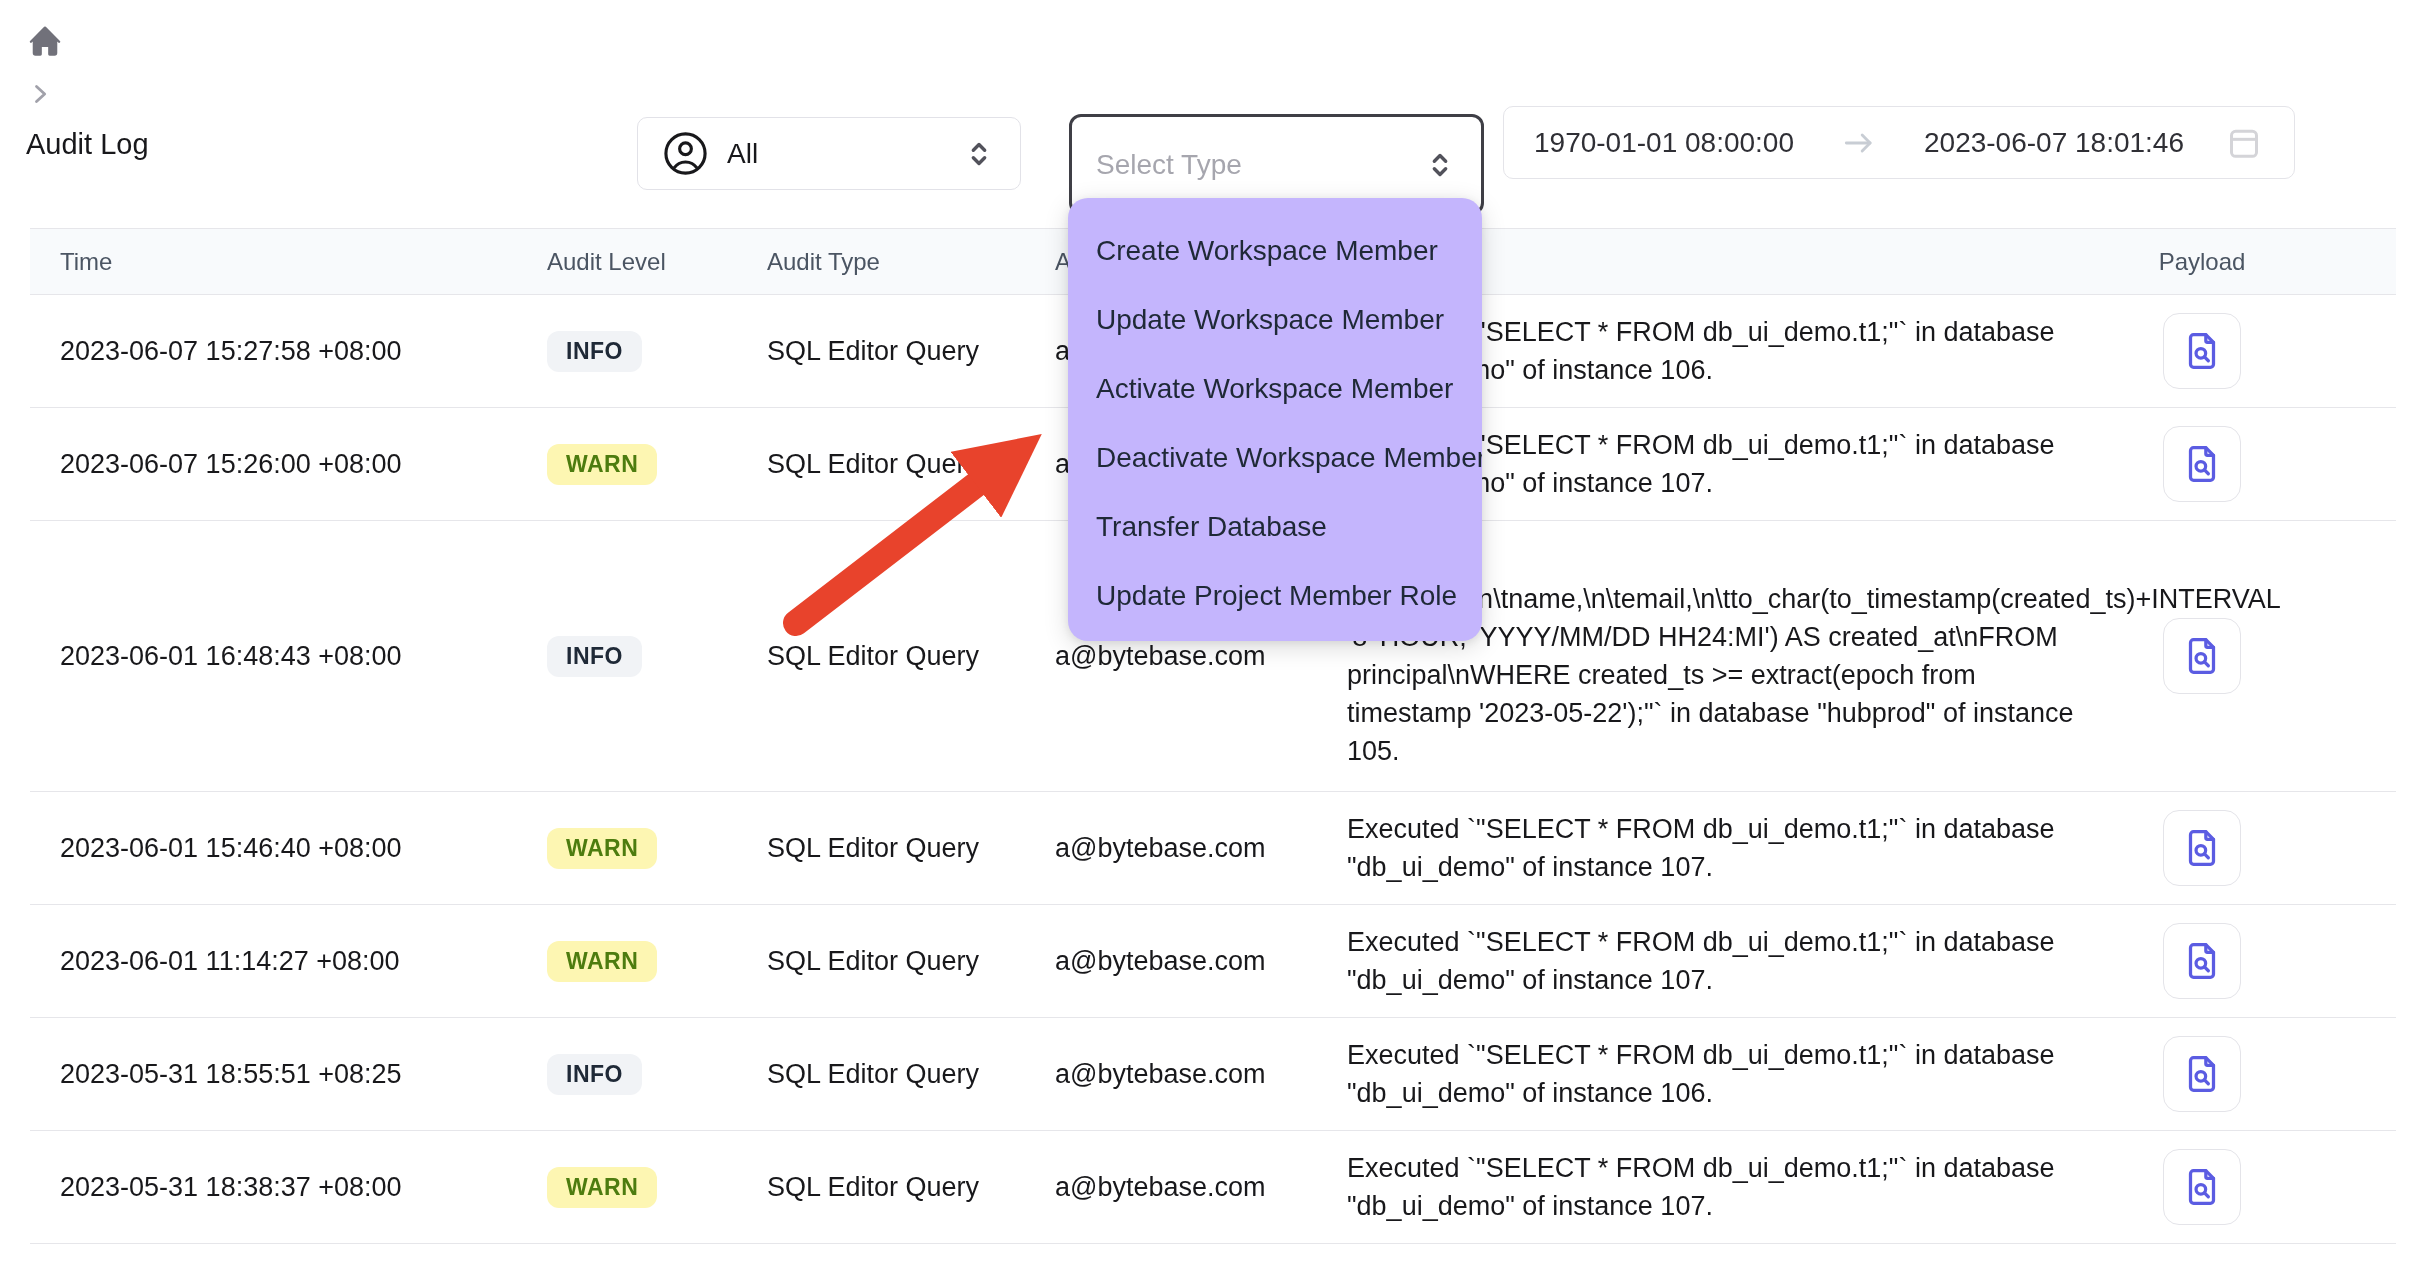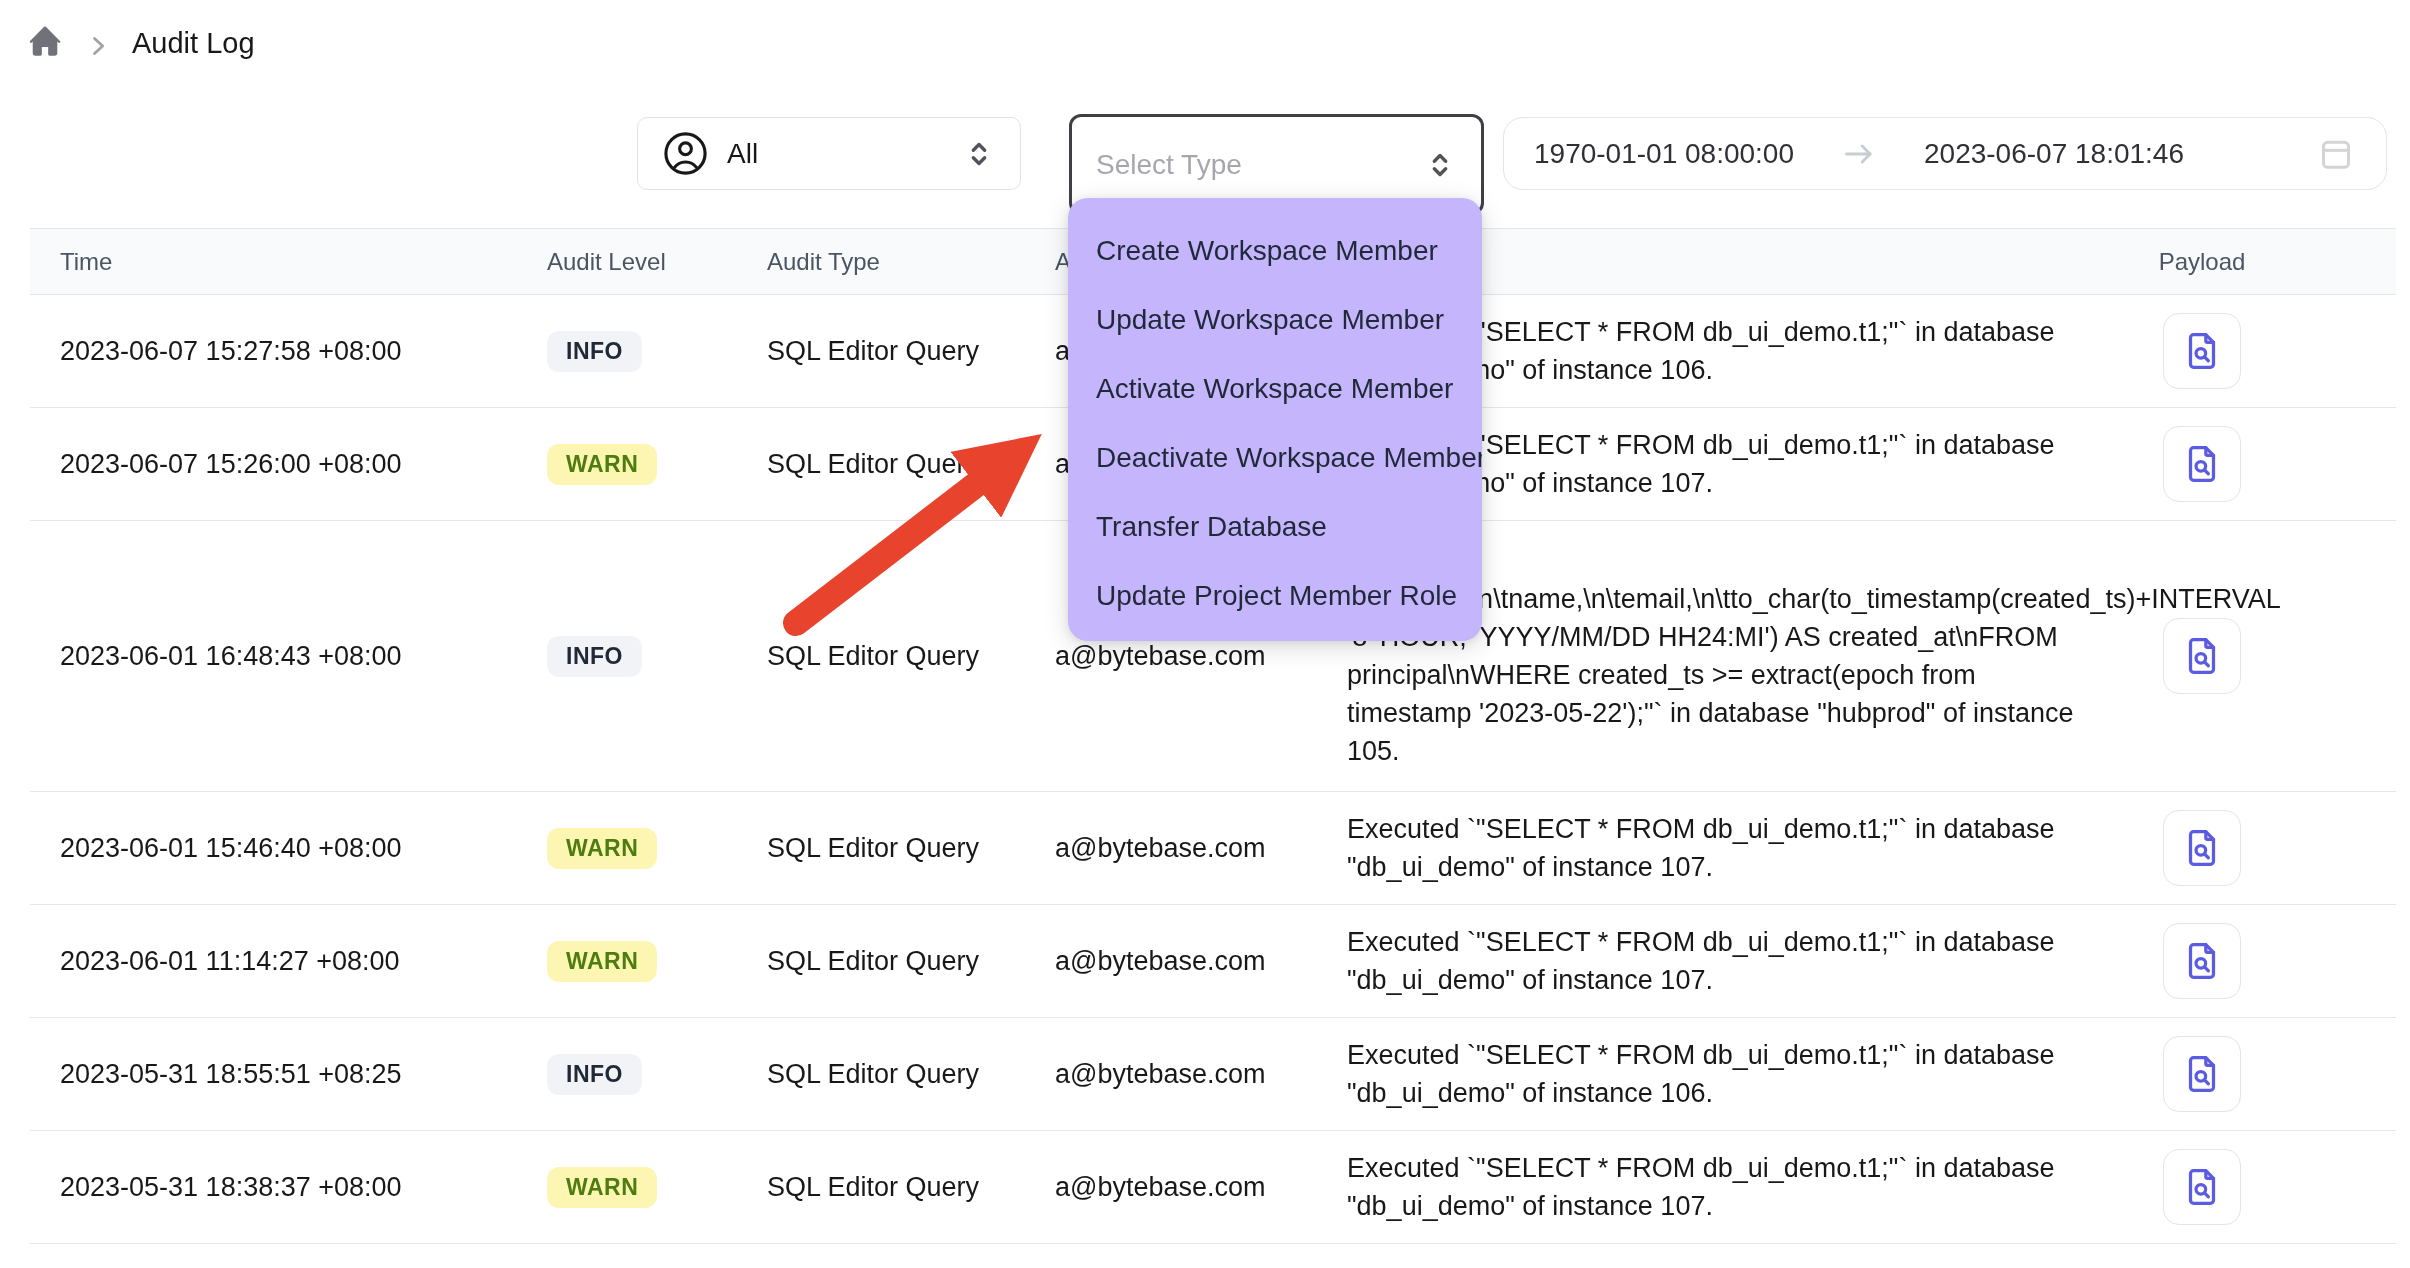--- a/index.html
+++ b/index.html
@@ -1,34 +1,34 @@
 <!DOCTYPE html>
 <html><head>
 <meta charset="utf-8">
 <style>
   * { margin:0; padding:0; box-sizing:border-box; }
   html,body { width:2410px; height:1268px; background:#ffffff; overflow:hidden;
               font-family:"Liberation Sans","DejaVu Sans",sans-serif; color:#18181b; }
 
   
-  .breadcrumb { position:absolute; left:26px; top:22px; display:flex; align-items:flex-end; gap:20px; }
+  .breadcrumb { position:absolute; left:26px; top:22px; display:flex; align-items:flex-start; gap:20px;flex-direction:column; }
   .breadcrumb .home svg { width:38px; height:38px; display:block; }
   .breadcrumb .chev svg { width:28px; height:28px; display:block; }
   .breadcrumb .label { font-size:29px; font-weight:500; color:#18181b; }
 
   
   .filterbox { position:absolute; display:flex; align-items:center; background:#fff; }
   .sel-all { left:637px; top:117px; width:384px; height:73px; border:1.5px solid #e2e2e8; border-radius:10px; padding:0 24px; }
   .sel-all .txt { font-size:28px; color:#18181b; margin-left:18px; }
   .sel-type { left:1069px; top:114px; width:415px; height:101px; border:3px solid #3f3f46; border-radius:12px; padding:0 24px; }
   .sel-type .txt { font-size:28px; color:#a6a6ae; }
   .spacer { flex:1; }
   .updown svg { width:34px; height:34px; display:block; }
   .usercircle svg { width:47px; height:47px; display:block; }
-  .daterange { left:1503px; top:117px; width:884px; height:73px; border:1.5px solid #e4e4e9; border-radius:20px; padding:0 30px; }
+  .daterange { left:1503px; top:106px; width:792px; height:73px; border:1.5px solid #e4e4e9; border-radius:10px; padding:0 30px; }
   .daterange .dt { font-size:28px; color:#2f2f35; }
   .daterange .arr { margin:0 46px; } .daterange .arr svg { width:38px; height:38px; display:block; }
   .daterange .cal { margin-left:auto; } .daterange .cal svg { width:40px; height:40px; display:block; }
 
   
   .audit-table { position:absolute; left:30px; top:228px; width:2366px; }
   .trow { display:grid; grid-template-columns:490px 222px 295px 290px 790px 170px 1fr;
           align-items:center; border-bottom:1.5px solid #e6e6ea; font-size:27px; }
   .thead { height:67px; background:#f8fafc; border-top:1.5px solid #e6e6ea; color:#4b5563; font-weight:500; font-size:24px; }
   .c-time { padding-left:30px; } .c-level { padding-left:27px; } .c-type { padding-left:25px; }

